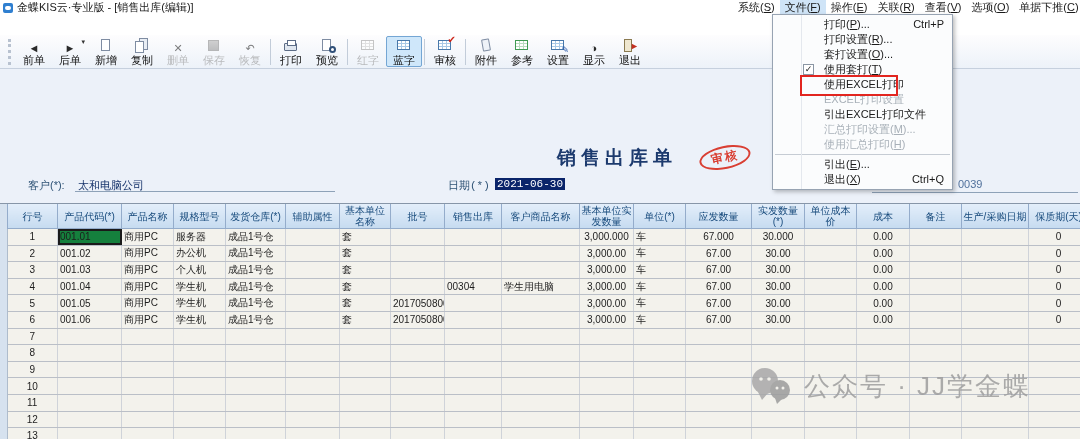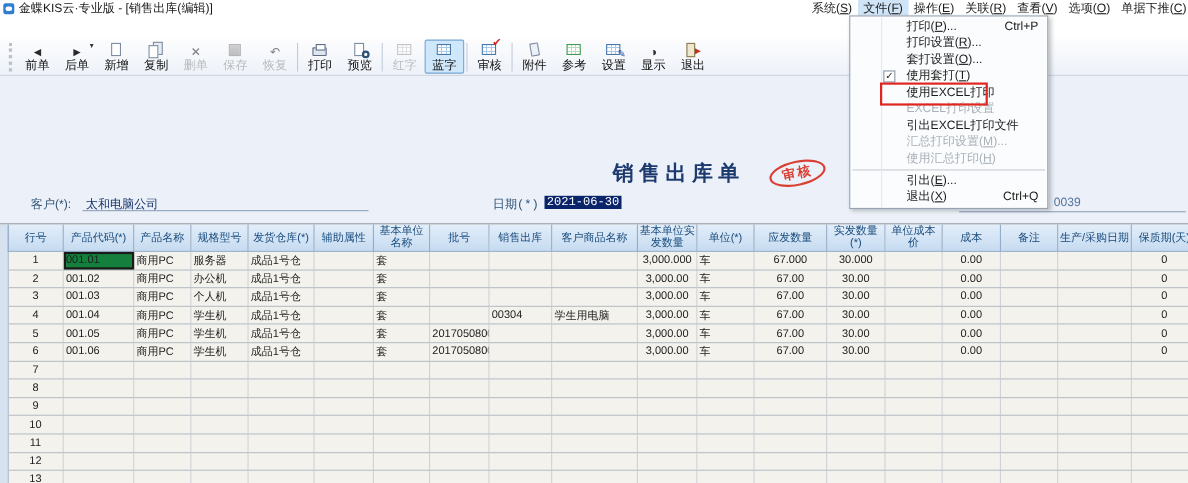--- a/index.html
+++ b/index.html
@@ -594,13 +594,26 @@
       <div class="fmi fmdis"><span class="fmlab">EXCEL打印设置</span></div>
       <div class="fmi"><span class="fmlab">引出EXCEL打印文件</span></div>
       <div class="fmi fmdis"><span class="fmlab">汇总打印设置(<u>M</u>)...</span></div>
       <div class="fmi fmdis"><span class="fmlab">使用汇总打印(<u>H</u>)</span></div>
       <div class="fmsep"></div>
       <div class="fmi"><span class="fmlab">引出(<u>E</u>)...</span></div>
       <div class="fmi"><span class="fmlab">退出(<u>X</u>)</span><span class="fmsc">Ctrl+Q</span></div>
       <div class="redbox"></div>
     </div>
 
+  <div id="watermark">
+    <svg width="46" height="40" viewBox="0 0 46 40">
+      <circle cx="17" cy="15" r="13" fill="#a8a8a8"></circle>
+      <polygon points="10,26 14,34 20,27" fill="#a8a8a8"></polygon>
+      <circle cx="32" cy="24" r="10" fill="#9c9c9c"></circle>
+      <polygon points="27,32 29,38 35,32" fill="#9c9c9c"></polygon>
+      <circle cx="13" cy="13" r="1.8" fill="#f1f0ea"></circle>
+      <circle cx="21" cy="13" r="1.8" fill="#f1f0ea"></circle>
+      <circle cx="29" cy="22" r="1.5" fill="#f1f0ea"></circle>
+      <circle cx="35" cy="22" r="1.5" fill="#f1f0ea"></circle>
+    </svg>
+    <span id="wmtext">公众号 · JJ学金蝶</span>
+  </div>
 </div>
 
 </body></html>

